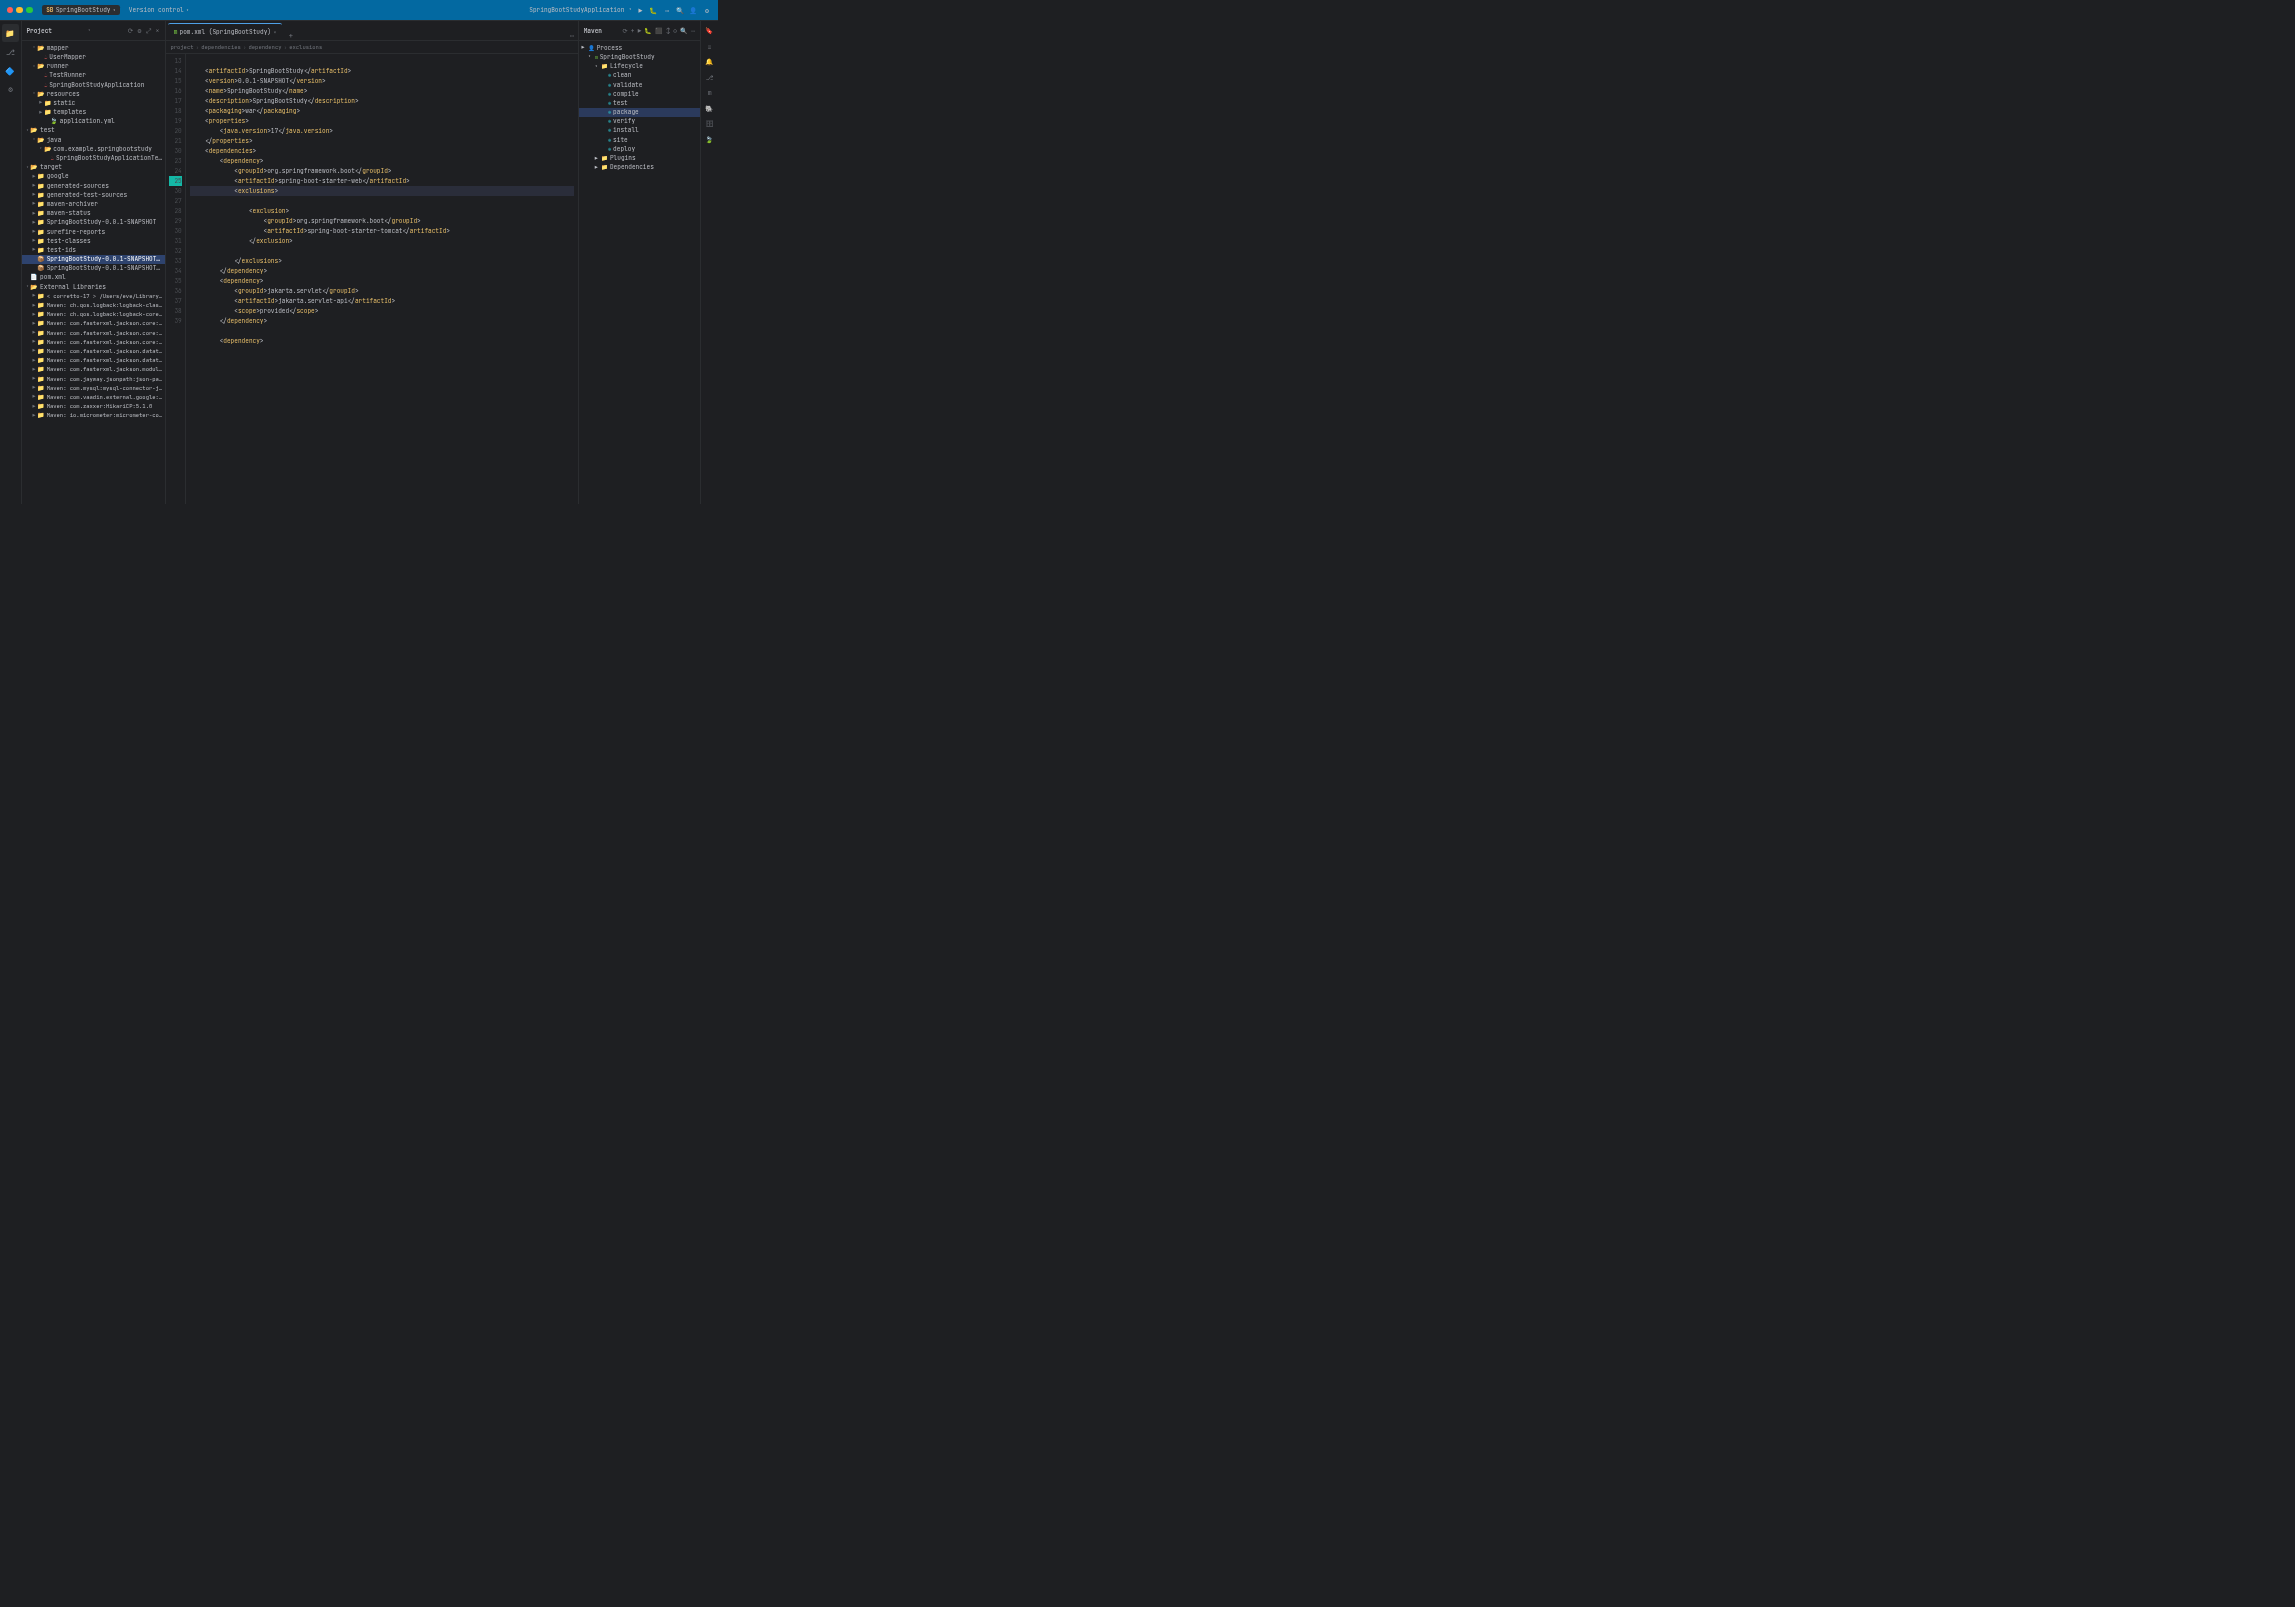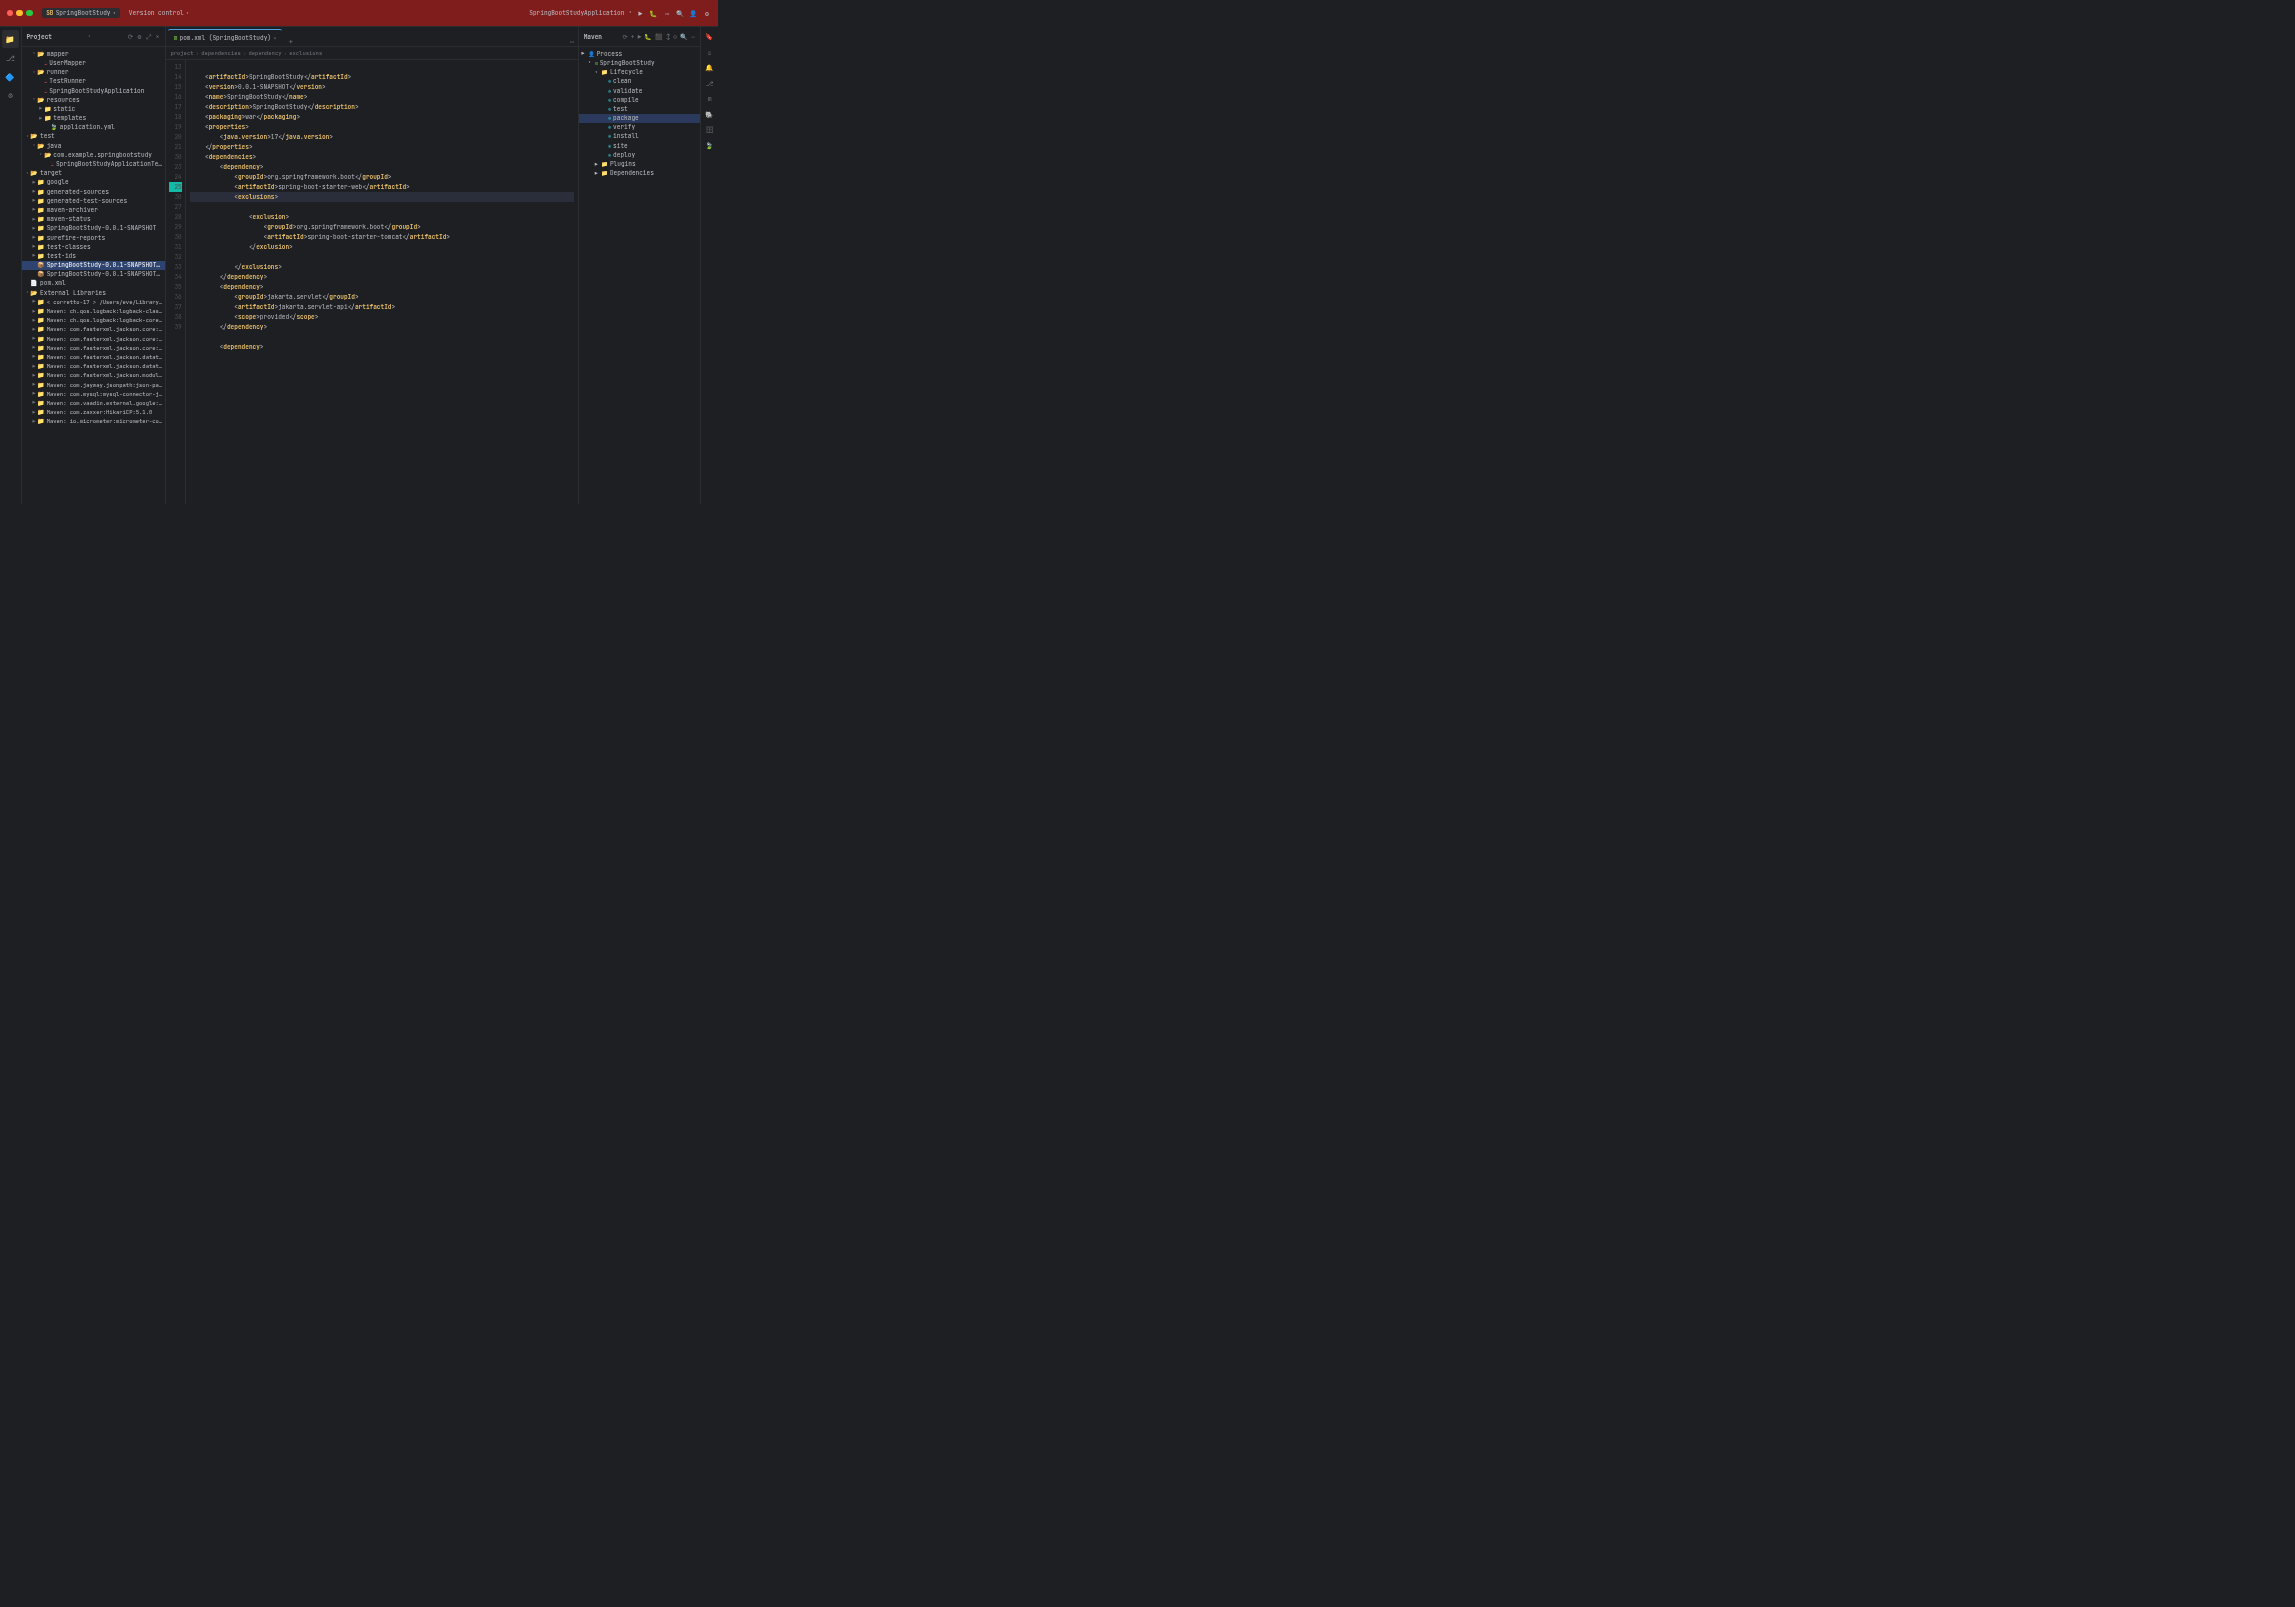--- a/index.html
+++ b/index.html
@@ -7,22 +7,22 @@
       background: #1e1f22;
       color: #bcbec4;
       font-family: -apple-system, 'JetBrains Mono', monospace;
       font-size: 6.1px;
       overflow: hidden;
       width: 718px;
       height: 504px;
     }
     
     .titlebar {
-      height: 27px;
-      background: #7f1d1d;
+      height: 21px;
+      background: #0369a1;
       display: flex;
       align-items: center;
       padding: 0 6.6px;
       gap: 4.4px;
       border-bottom: 0.6px solid #2b2d30;
     }
     .traffic-lights { display: flex; gap: 3.3px; align-items: center; }
     .tl { width: 6.6px; height: 6.6px; border-radius: 50%; }
     .tl-red { background: #ff5f57; }
     .tl-yellow { background: #febc2e; }
@@ -185,21 +185,21 @@
       overflow-y: auto;
       padding: 2.2px 4.4px;
       line-height: 10px;
       white-space: pre;
     }
     .code-content::-webkit-scrollbar { width: 3.3px; height: 3.3px; }
     .code-content::-webkit-scrollbar-thumb { background: #3c3f41; border-radius: 1.7px; }
 
     
     .kw { color: #cf8e6d; }
-    .tag { color: #e8bf6a; font-weight: bold; }
+    .tag { color: #e8bf6a; }
     .ann { color: #bbb529; }
     .cls { color: #ffc66d; }
     .mth { color: #56a8f5; }
     .txt { color: #bcbec4; }
 
     
     .editor-bottom-tabs {
       height: 13.3px;
       background: #1e1f22;
       display: flex; align-items: center;

